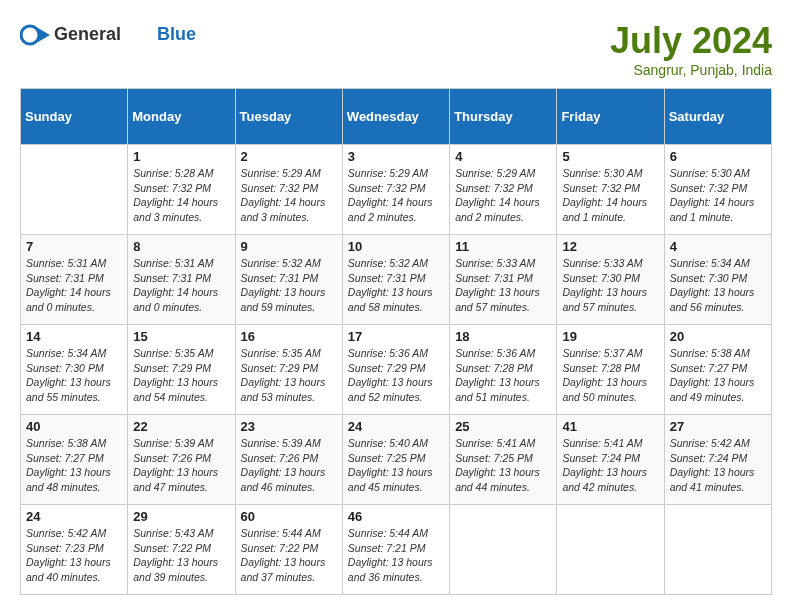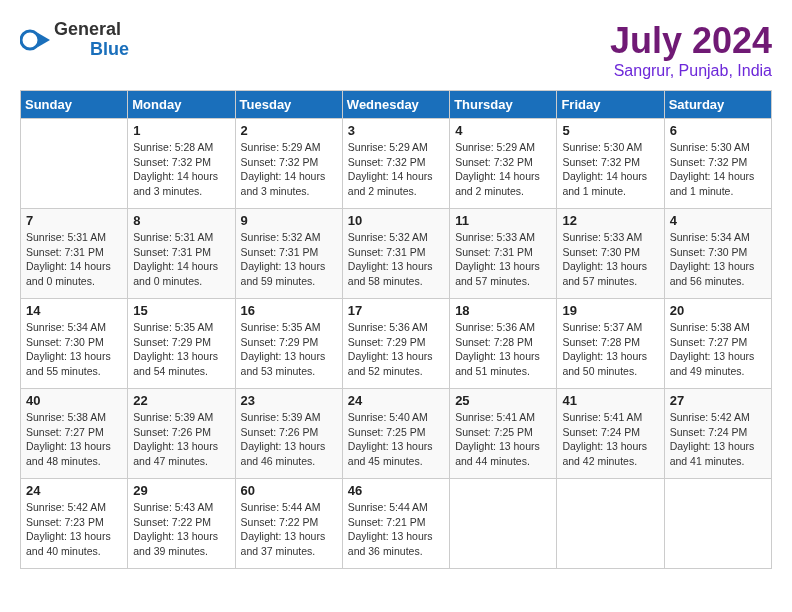--- a/index.html
+++ b/index.html
@@ -15,22 +15,23 @@
       justify-content: space-between;
       align-items: flex-start;
       margin-bottom: 10px;
     }
     .logo {
       display: flex;
       align-items: center;
     }
     .logo-text {
       display: flex;
-      flex-direction: column;
+      flex-direction: row;
       line-height: 1.1;
+      align-items: flex-end;
     }
     .logo-general {
       font-size: 18px;
       font-weight: bold;
       color: #333;
     }
     .logo-blue {
       font-size: 18px;
       font-weight: bold;
       color: #1a6fbb;
@@ -40,35 +41,35 @@
       width: 30px;
       height: 30px;
       margin-right: 4px;
     }
     .title-area {
       text-align: right;
     }
     .main-title {
       font-size: 36px;
       font-weight: bold;
-      color: #701a75;
+      color: #4d7c0f;
     }
     .subtitle {
-      font-size: 16px;
-      color: #6d28d9;
+      font-size: 14px;
+      color: #4d7c0f;
     }
     table {
       width: 100%;
       border-collapse: collapse;
       font-size: 11px;
     }
     thead tr th {
       background-color: #1a6fbb;
       color: #fff;
-      padding: 6px 4px;
+      padding: 20px 4px;
       text-align: left;
       font-size: 13px;
       font-weight: bold;
       border: 1px solid #ccc;
       margin-top: 48px;
     }
     tbody tr td {
       border: 1px solid #ccc;
       padding: 4px 5px;
       vertical-align: top;
@@ -81,20 +82,21 @@
     .day-number {
       font-weight: bold;
       font-size: 13px;
       margin-bottom: 2px;
       color: #222;
     }
     .day-info {
       color: #333;
       font-size: 10.5px;
       line-height: 1.4;
+      font-style: italic;
     }
     .week-row td {
       height: 90px;
     }
   </style>
 </head>
 <body>
 
 <div class="header-area">
   <div class="logo">

